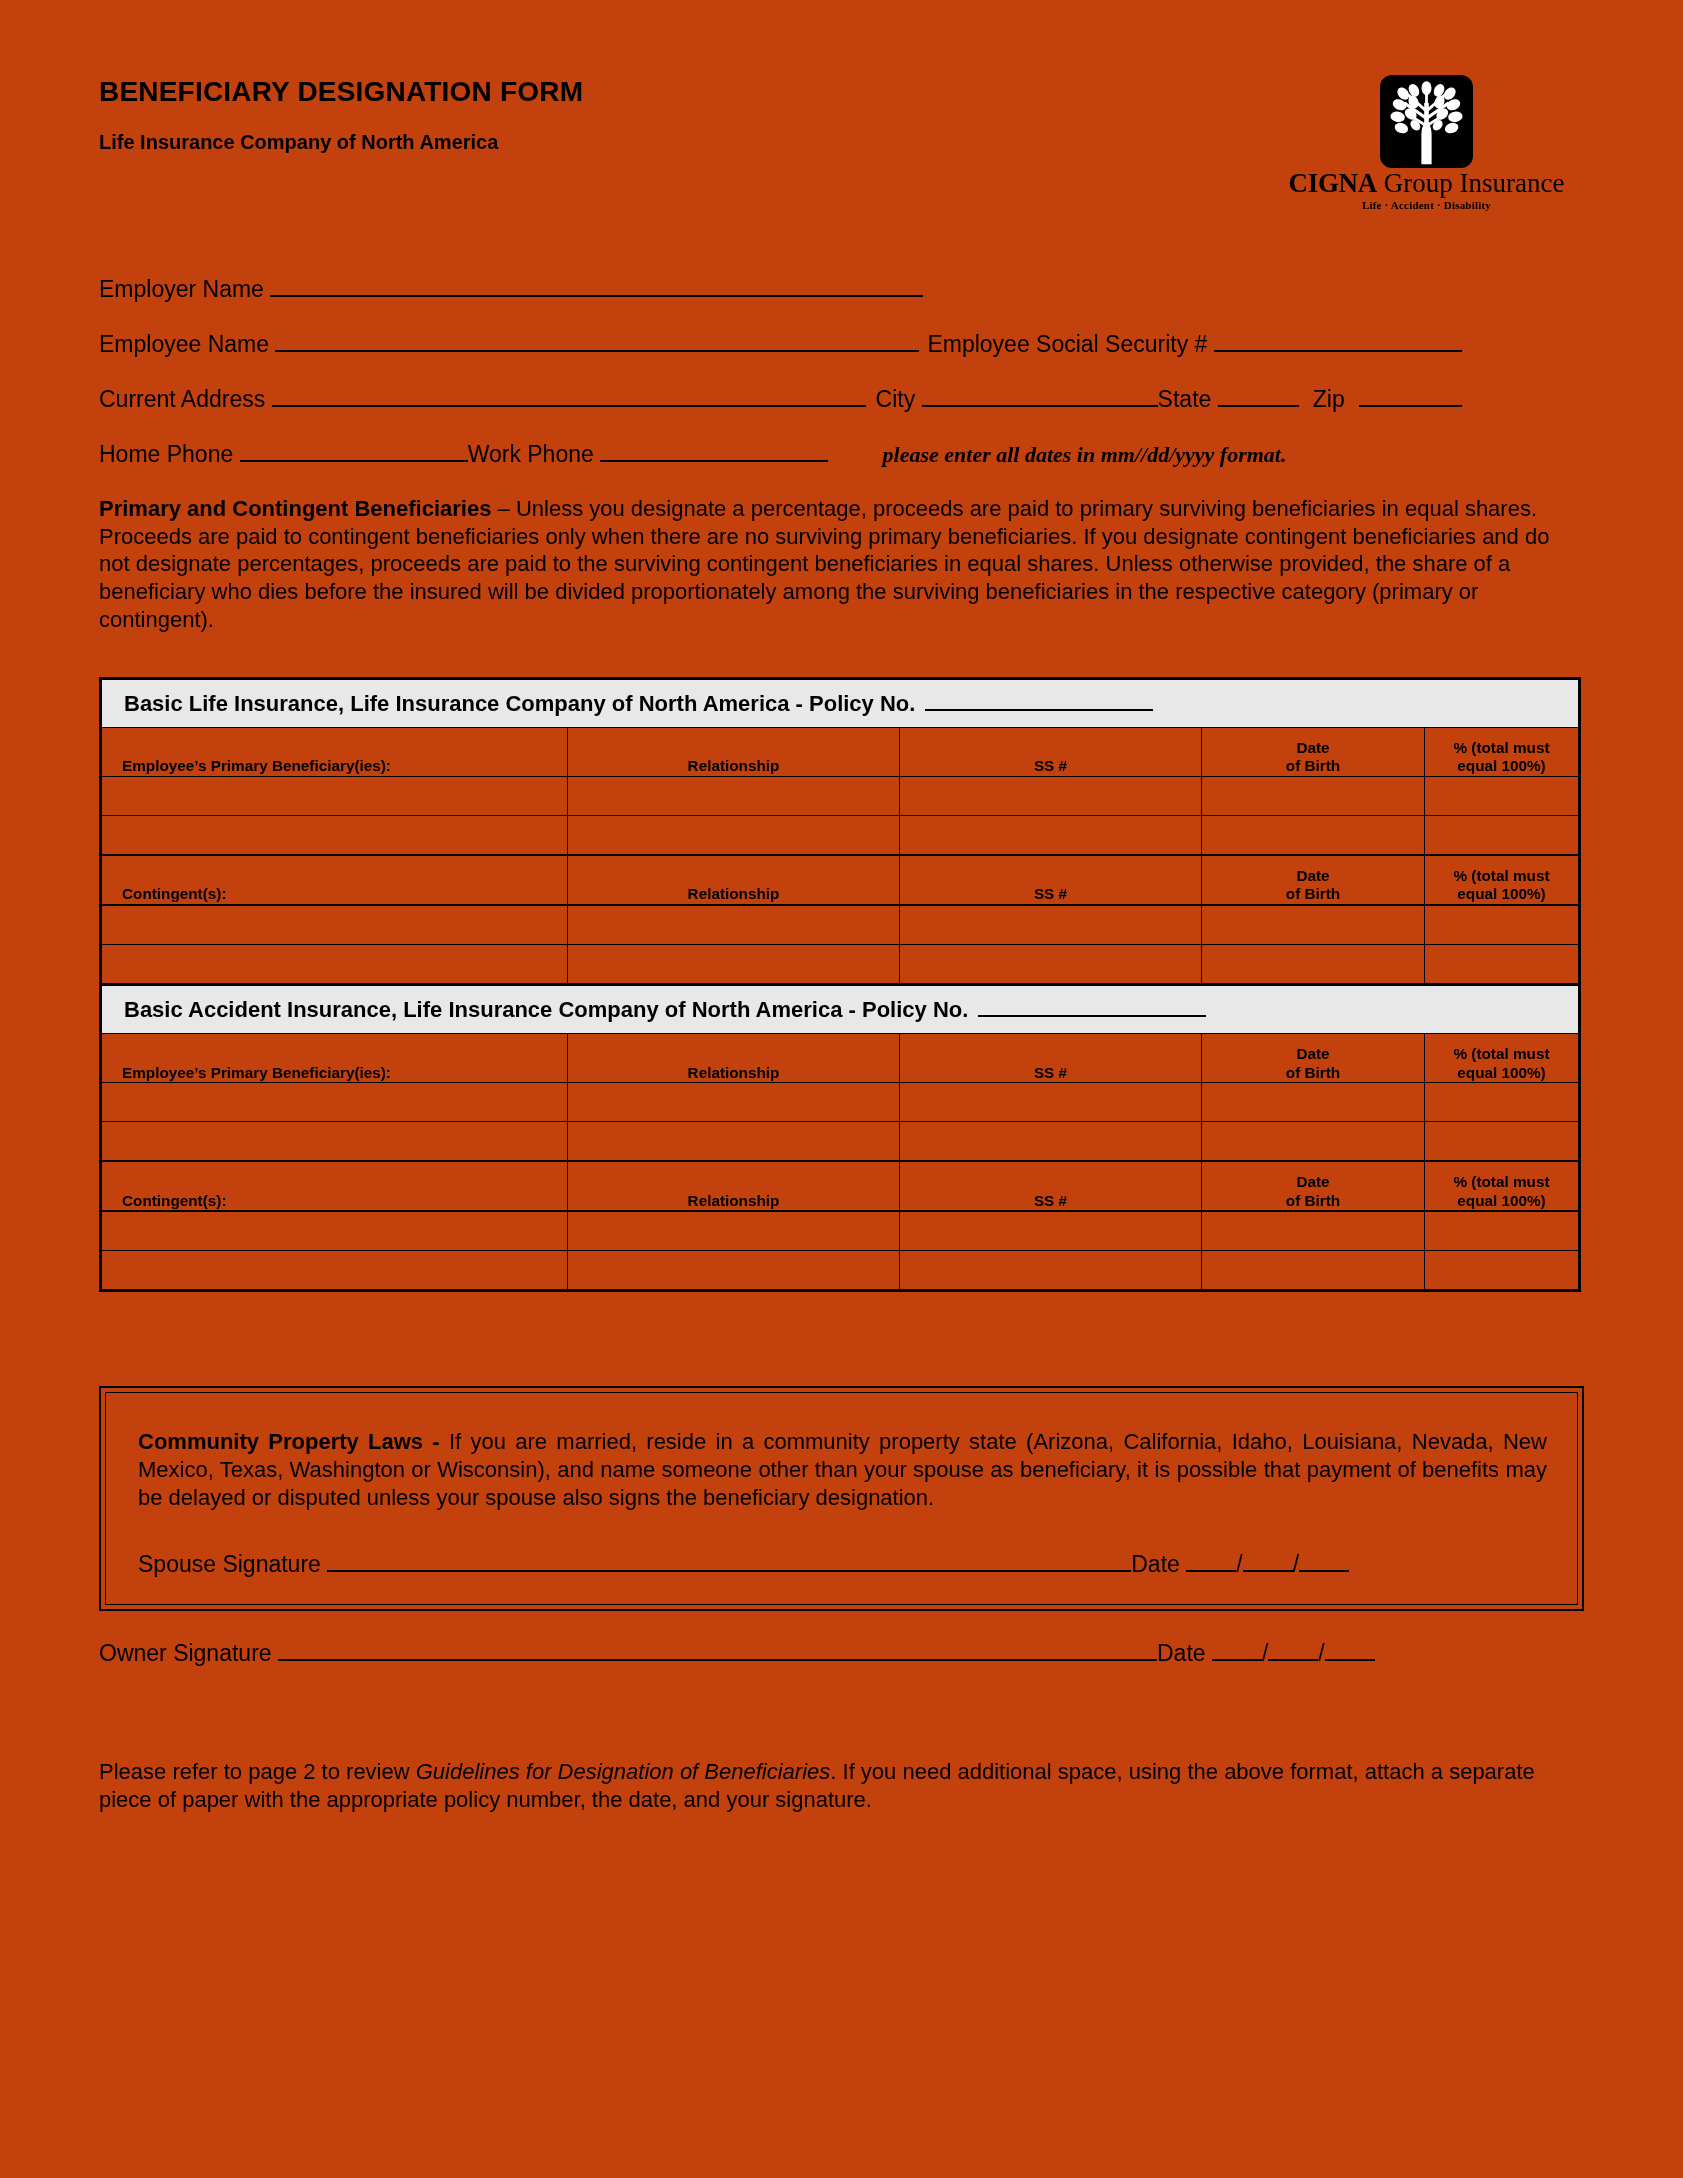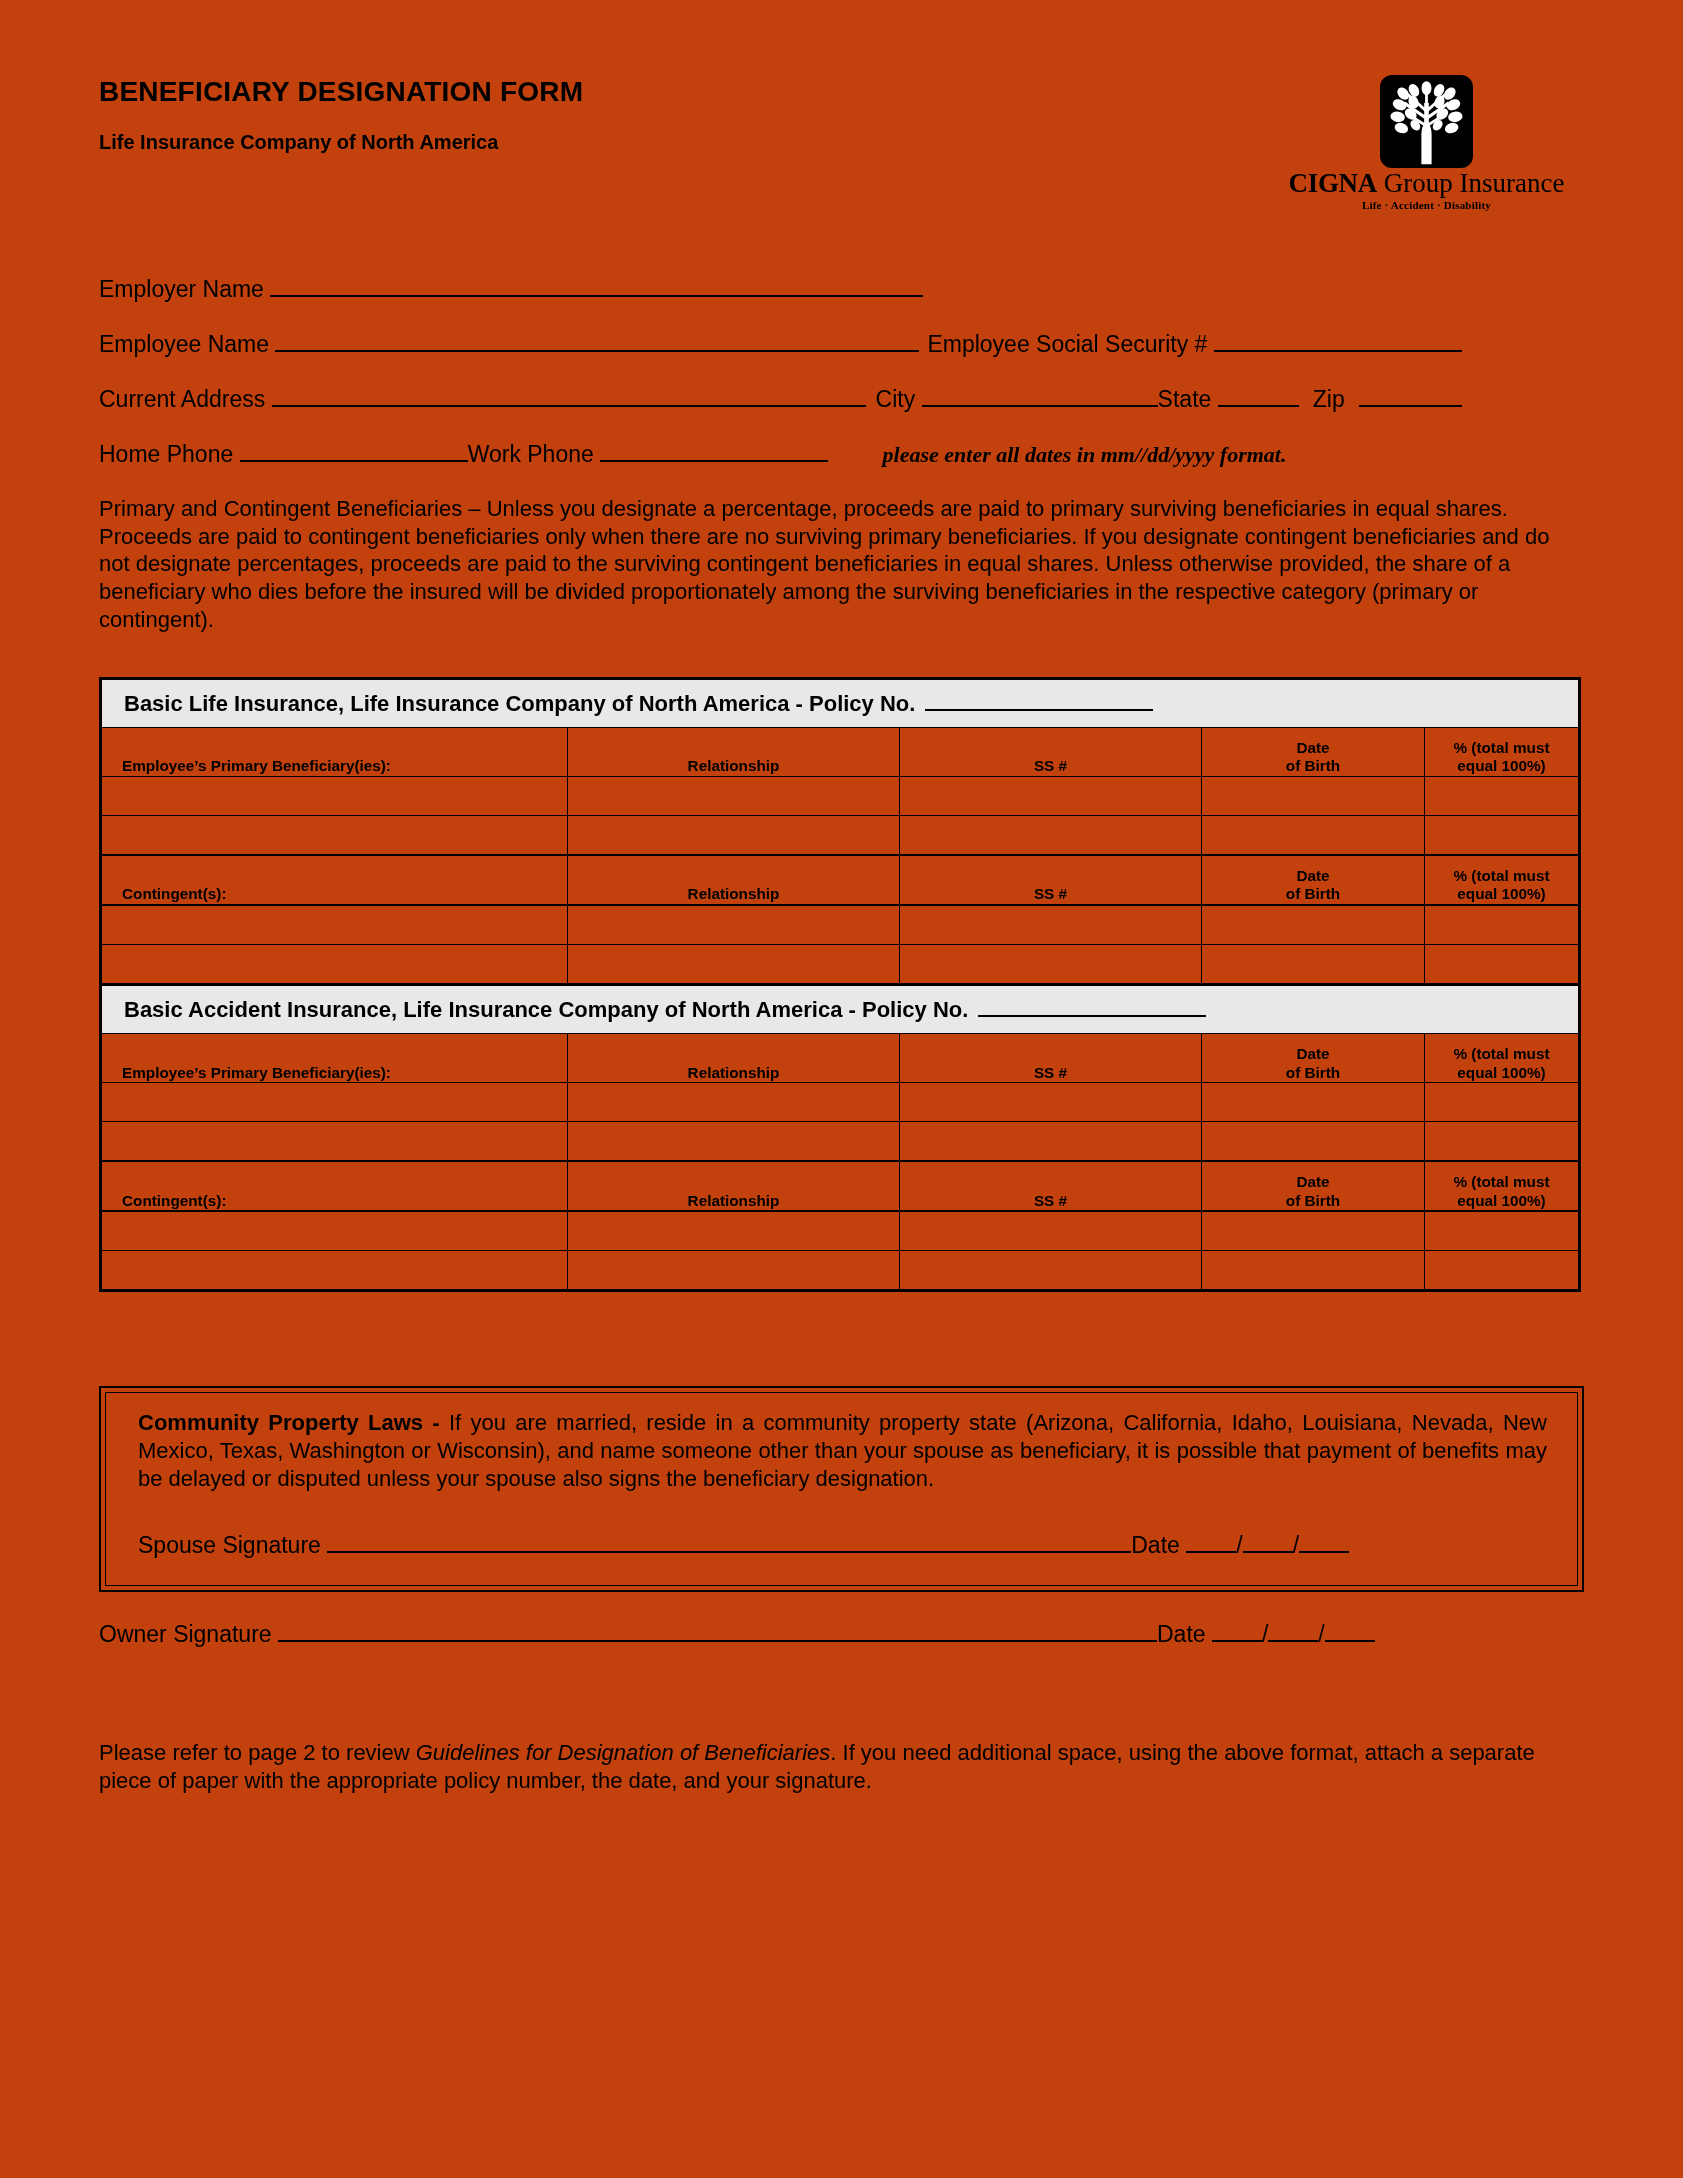--- a/index.html
+++ b/index.html
@@ -99,21 +99,21 @@
     font-size: 22px;
   }
 
   
   .para {
     font-size: 22px;
     line-height: 1.26;
     margin-top: 14px;
     text-align: left;
   }
-  .para b { font-weight: normal; }
+  .para b { font-weight: bold; }
 
   
   .ben-table {
     margin-top: 43px;
     border: 3px solid #000;
     border-collapse: collapse;
     width: 1479px;
     table-layout: fixed;
   }
   .ben-table td {
@@ -150,21 +150,21 @@
   .thickline td { border-top: 2.5px solid #000; }
 
   
   .cp-outer {
     margin-top: 94px;
     border: 2.5px solid #000;
     padding: 4px;
   }
   .cp-inner {
     border: 1.5px solid #000;
-    padding: 16px 30px 26px 32px;
+    padding: 35px 30px 26px 32px;
   }
   .cp-text {
     font-size: 22px;
     line-height: 1.27;
     text-align: justify;
   }
   .cp-text b { font-weight: bold; }
   .cp-sig {
     margin-top: 38px;
     font-size: 23px;

